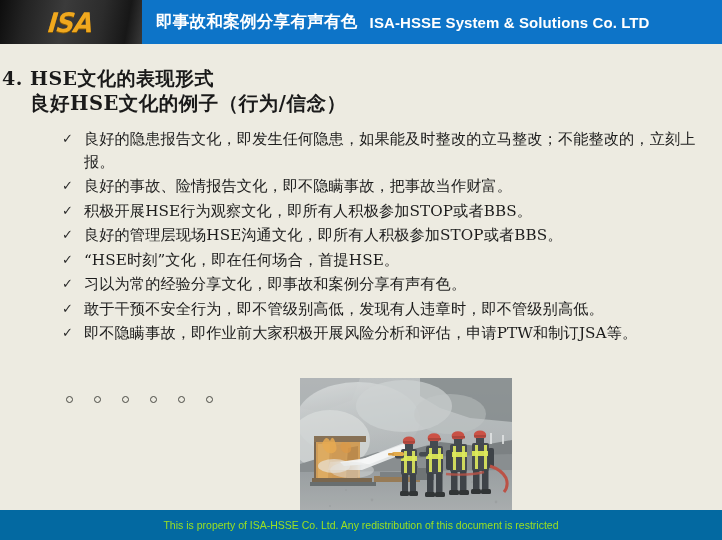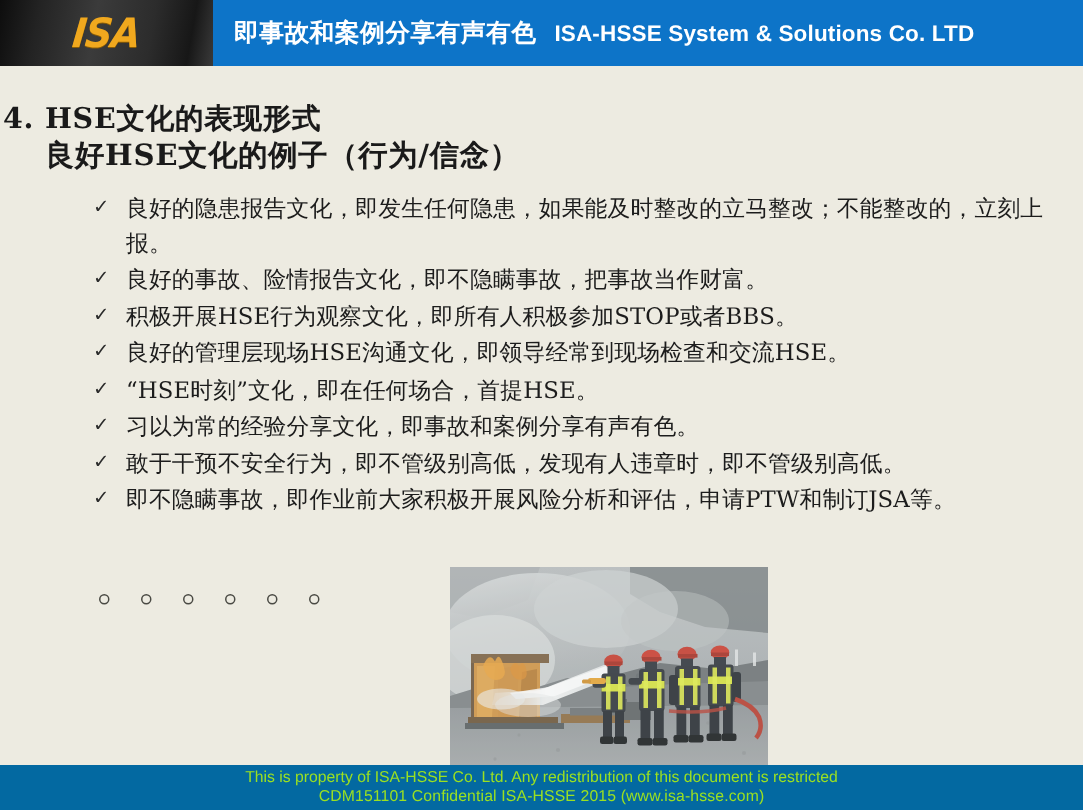--- a/index.html
+++ b/index.html
@@ -207,21 +207,21 @@
     <div class="bullet-row">
       <span class="check-icon">✓</span>
       <span class="bullet-text">良好的事故、险情报告文化，即不隐瞒事故，把事故当作财富。</span>
     </div>
     <div class="bullet-row">
       <span class="check-icon">✓</span>
       <span class="bullet-text">积极开展HSE行为观察文化，即所有人积极参加STOP或者BBS。</span>
     </div>
     <div class="bullet-row">
       <span class="check-icon">✓</span>
-      <span class="bullet-text">良好的管理层现场HSE沟通文化，即领导经常到现场检查和交流HSE。</span>
+      <span class="bullet-text">良好的管理层现场HSE沟通文化，即所有人积极参加STOP或者BBS。</span>
     </div>
     <div class="bullet-row">
       <span class="check-icon">✓</span>
       <span class="bullet-text">“HSE时刻”文化，即在任何场合，首提HSE。</span>
     </div>
     <div class="bullet-row">
       <span class="check-icon">✓</span>
       <span class="bullet-text">习以为常的经验分享文化，即事故和案例分享有声有色。</span>
     </div>
     <div class="bullet-row">
@@ -393,16 +393,15 @@
 
       <path d="M190 88 q12 4 16 12 q3 8 -2 14" stroke="#b83a2c" stroke-width="3" fill="none"></path>
       <path d="M146 96 q22 2 38 -2" stroke="#b83a2c" stroke-width="2.4" fill="none" opacity="0.8"></path>
 
       <rect x="0" y="0" width="212" height="134" fill="#cfd3d2" opacity="0.16"></rect>
     </svg>
   </div>
 
   <div class="footer">
     <div class="footer-line">This is property of ISA-HSSE Co. Ltd. Any redistribution of this document is restricted</div>
-    <div class="footer-line second">CDM151101 Confidential   ISA-HSSE 2015  (www.isa-hsse.com)</div>
   </div>
 
 </div>
 
 </body></html>

